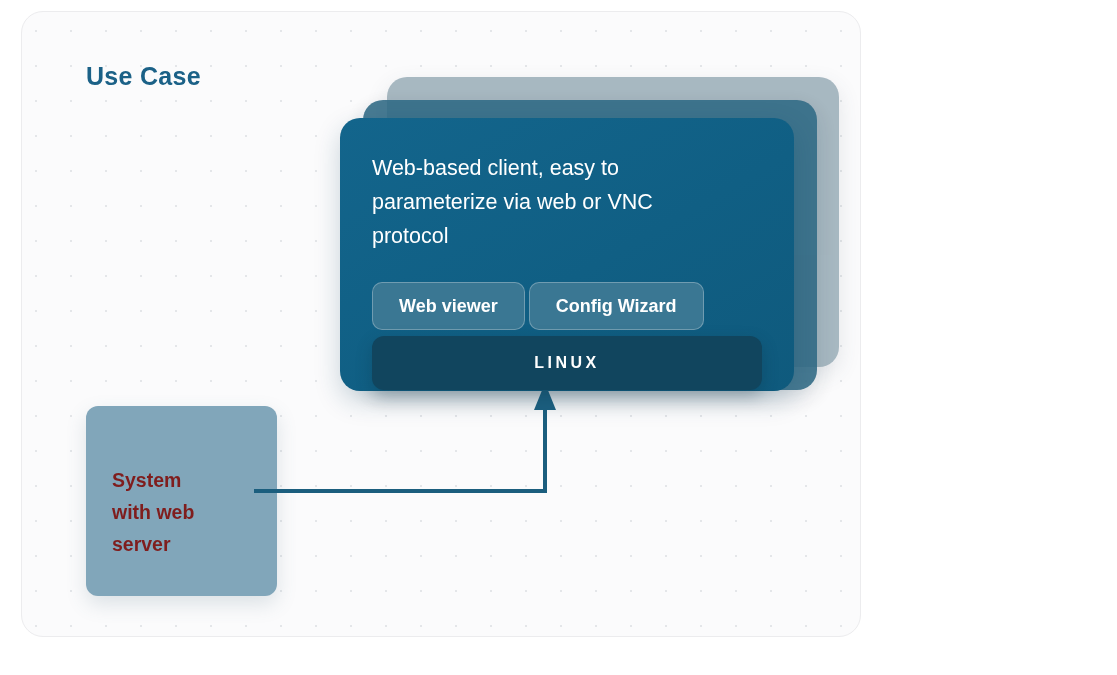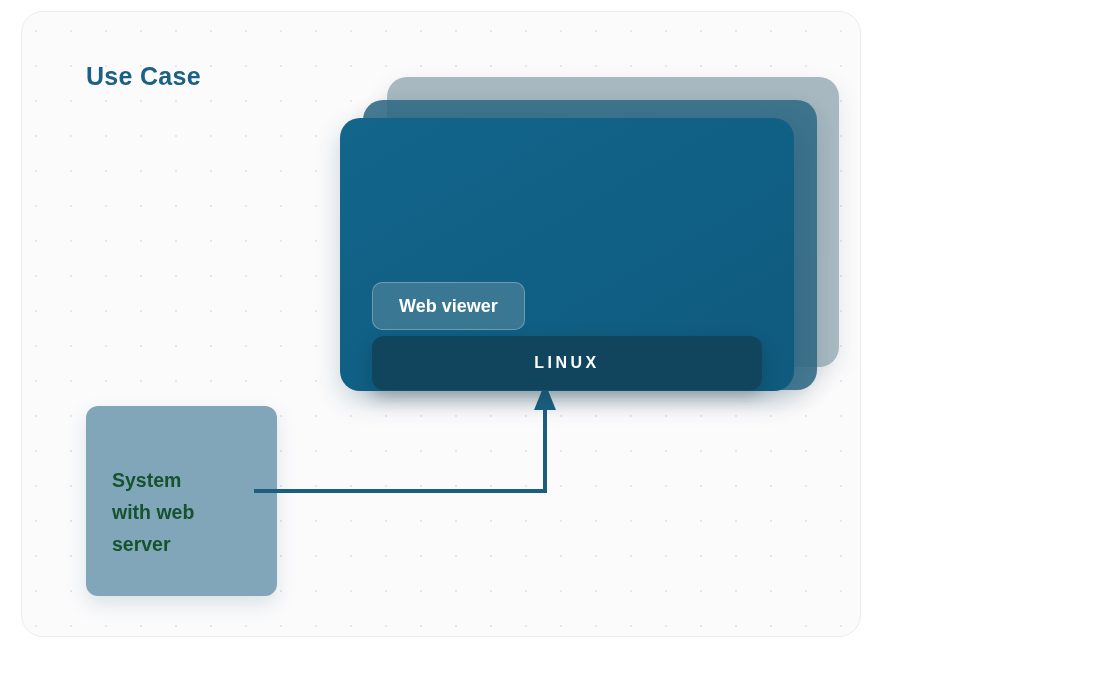--- a/index.html
+++ b/index.html
@@ -151,21 +151,21 @@
     height: 190px;
     border-radius: 12px;
     background: #81a6ba;
     box-shadow: 0 8px 20px rgba(80,110,130,0.18);
   }
   .system-box-label {
     position: absolute;
     left: 26px;
     top: 58px;
     width: 150px;
-    color: #14532d;
+    color: #7f1d1d;
     font-size: 19.5px;
     font-weight: bold;
     line-height: 32px;
     white-space: pre-line;
   }
 
   
   .connector {
     position: absolute;
     left: 0;
@@ -202,23 +202,25 @@
 
     <svg class="connector" viewBox="0 0 1051 626" width="1051" height="626">
       <path d="M 234 479 L 523 479 L 523 388" fill="none" stroke="#1b5e7e" stroke-width="4" stroke-linecap="square" stroke-linejoin="miter"></path>
       <path d="M 523 371 L 534 398 L 512 398 Z" fill="#1b5e7e"></path>
     </svg>
 
     <div class="card card-back"></div>
     <div class="card card-mid"></div>
 
     <div class="card card-front">
+      <div class="card-text">Web-based client, easy to parameterize via web or VNC protocol</div>
 
       <div class="btn-row">
         <div class="pill">Web viewer</div>
+        <div class="pill">Config Wizard</div>
       </div>
     </div>
 
     <div class="linux-bar">LINUX</div>
 
     <div class="system-box">
       <div class="system-box-label">System
 with web
 server</div>
     </div>

